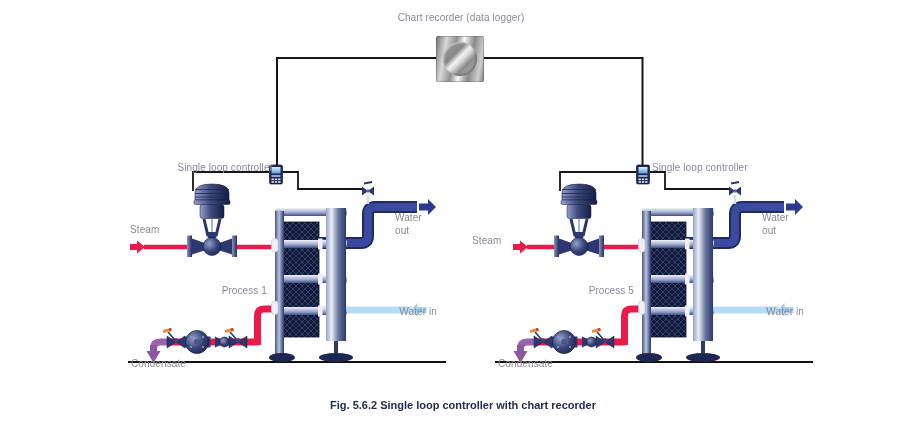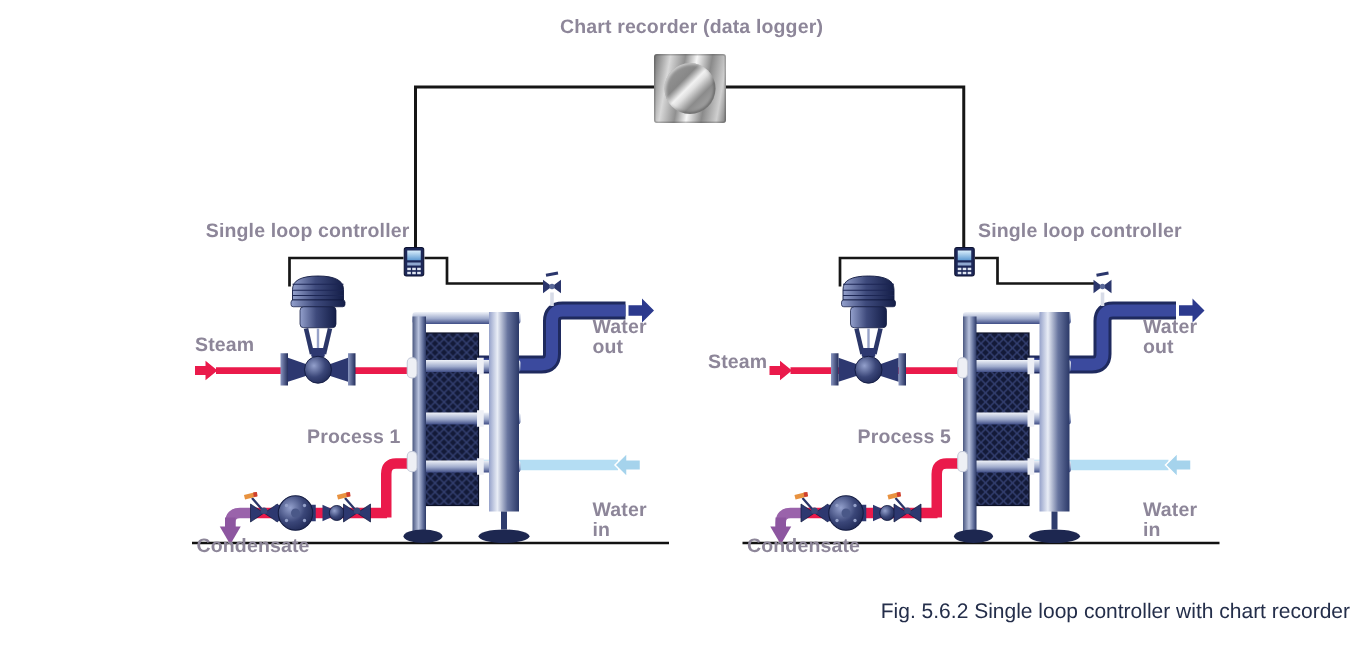--- a/index.html
+++ b/index.html
@@ -1,21 +1,21 @@
 <!DOCTYPE html>
 <html><head>
 <meta charset="utf-8">
 <style>
   html,body{margin:0;padding:0;background:#ffffff;}
   #stage{
     position:relative;width:900px;height:431px;background:#ffffff;overflow:hidden;
     font-family:"Liberation Sans",sans-serif;
   }
   .lbl{
-    position:absolute;font-size:13px;font-weight:700;color:#8d8699;
+    position:absolute;font-size:10px;font-weight:400;color:#8d8699;
     white-space:nowrap;line-height:13px;letter-spacing:.1px;
   }
   .lbl.wrap{white-space:normal;}
   
   #wires-overlay{position:absolute;left:0;top:0;z-index:1;}
   
   #recorder-label{left:331px;top:11px;width:260px;text-align:center;}
   #recorder-box{
     position:absolute;left:436px;top:36px;width:48px;height:46px;z-index:2;border-radius:2px;
     background:linear-gradient(100deg,#6e6e6e,#d8d8d8 20%,#909090 38%,#f6f6f6 52%,#8a8a8a 70%,#cfcfcf 88%,#787878);
@@ -24,33 +24,33 @@
   #recorder-box .disc{
     position:absolute;left:7px;top:6px;width:34px;height:34px;border-radius:50%;
     background:linear-gradient(135deg,#9e9e9e 0%,#878787 35%,#f2f2f2 47%,#e0e0e0 53%,#8b8b8b 68%,#bdbdbd 100%);
     box-shadow:inset 1px 1px 2px rgba(255,255,255,.55), inset -1px -1px 2px rgba(0,0,0,.35);
   }
   
   .unit{position:absolute;top:145px;width:330px;height:250px;z-index:2;}
   .unit--left{left:125px;}
   .unit--right{left:492px;}
   .unit svg{position:absolute;left:0;top:0;}
-  .label-ctrl{top:2px;width:150px;}
+  .label-ctrl{top:16px;width:150px;}
   .unit--left  .label-ctrl{left:-2px;text-align:right;}
   .unit--right .label-ctrl{left:160px;text-align:left;}
   .unit--left  .label-steam{left:5px;top:78px;}
   .unit--right .label-steam{left:-20px;top:89px;}
   .label-process{left:32px;top:139px;width:110px;text-align:right;}
   .label-condensate{left:6px;top:212px;}
   .label-water-out{left:270px;top:66px;width:42px;}
-  .label-water-in{left:270px;top:188px;width:42px;text-align:left;}
+  .label-water-in{left:270px;top:160px;width:42px;text-align:right;}
   
   #caption{
     position:absolute;left:0;top:399px;width:100%;padding-left:26px;box-sizing:border-box;
-    text-align:right;font-size:14px;font-weight:400;color:#242e4a;
+    text-align:center;font-size:11px;font-weight:700;color:#242e4a;
   }
 </style>
 </head>
 <body>
 
 <div id="stage">
 
   <svg id="wires-overlay" width="900" height="431">
     <path d="M277,166 V58 H642.5 V166" fill="none" stroke="#161616" stroke-width="2"></path>
   </svg>

